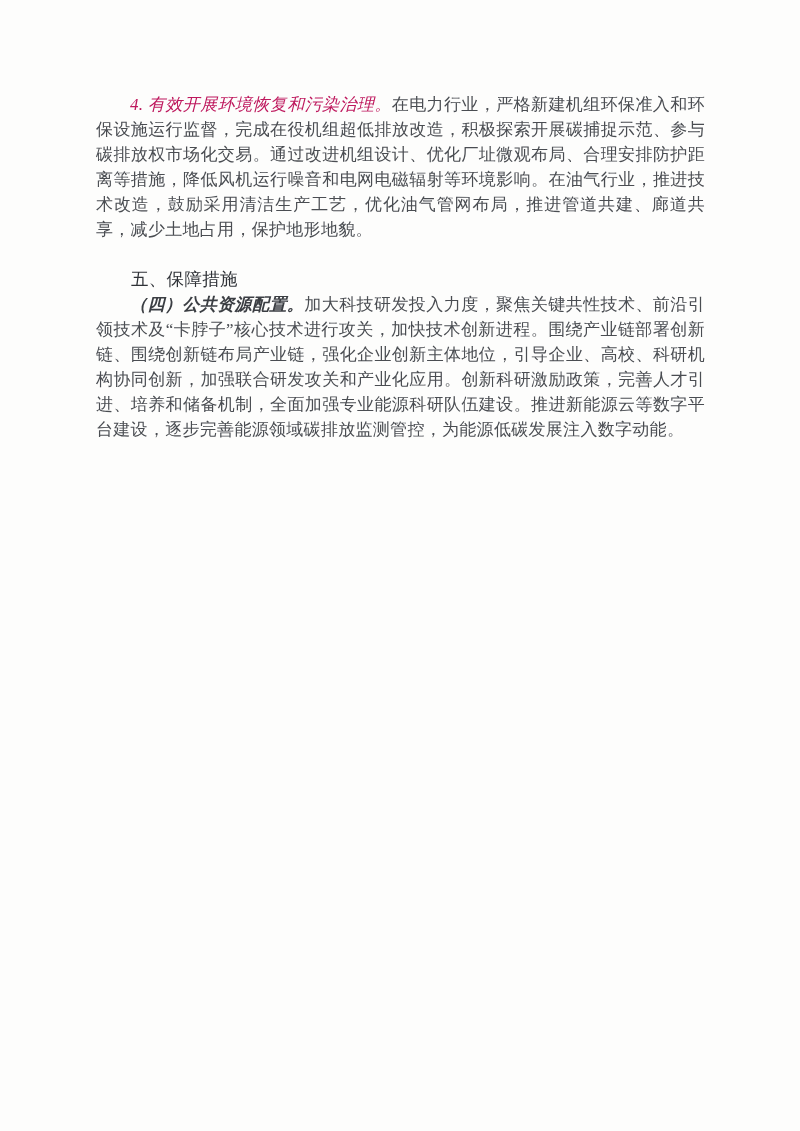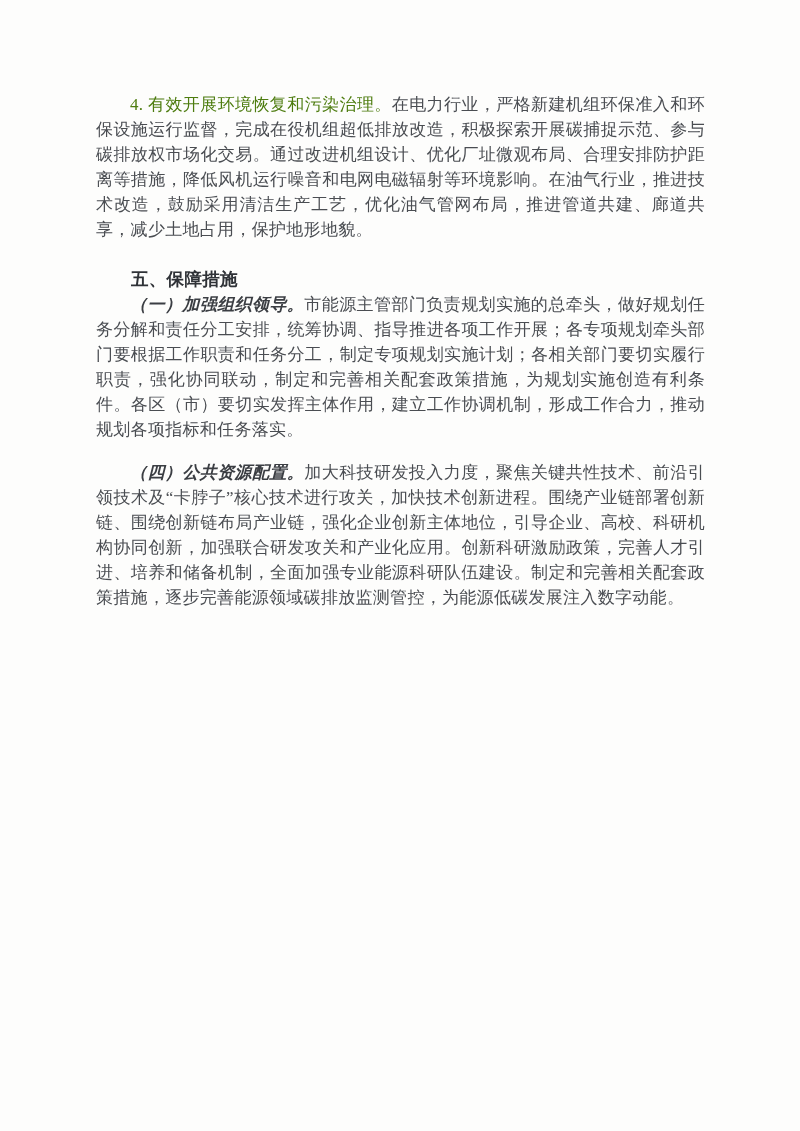--- a/index.html
+++ b/index.html
@@ -21,46 +21,46 @@
     letter-spacing: 0.3px;
     color: #4a4d52;
     text-align: justify;
     overflow: hidden;
   }
   .para {
     margin: 0 0 18px 0;
     text-indent: 2em;
   }
   .para-lead {
-    color: #4d7c0f;
+    font-style: italic;
+    color: #be185d;
   }
   .item-lead {
     font-weight: bold;
     font-style: italic;
     color: #3b3e43;
   }
   .section-heading {
     font-family: "Liberation Sans", "DejaVu Sans", sans-serif;
     font-size: 17.5px;
-    font-weight: bold;
+    font-weight: normal;
     color: #2f3237;
     line-height: 25px;
     margin: 25px 0 0 0;
     text-indent: 2em;
   }
 </style>
 </head>
 <body>
 
 <div class="page">
 
   <p class="para"><span class="para-lead">4. 有效开展环境恢复和污染治理。</span><span>在电力行业，严格新建机组环保准入和环保设施运行监督，完成在役机组超低排放改造，积极探索开展碳捕捉示范、参与碳排放权市场化交易。通过改进机组设计、优化厂址微观布局、合理安排防护距离等措施，降低风机运行噪音和电网电磁辐射等环境影响。在油气行业，推进技术改造，鼓励采用清洁生产工艺，优化油气管网布局，推进管道共建、廊道共享，减少土地占用，保护地形地貌。</span></p>
 
   <h2 class="section-heading">五、保障措施</h2>
 
-  <p class="para"><span class="item-lead">（一）加强组织领导。</span><span>市能源主管部门负责规划实施的总牵头，做好规划任务分解和责任分工安排，统筹协调、指导推进各项工作开展；各专项规划牵头部门要根据工作职责和任务分工，制定专项规划实施计划；各相关部门要切实履行职责，强化协同联动，制定和完善相关配套政策措施，为规划实施创造有利条件。各区（市）要切实发挥主体作用，建立工作协调机制，形成工作合力，推动规划各项指标和任务落实。</span></p>
 
 
 
-  <p class="para"><span class="item-lead">（四）公共资源配置。</span><span>加大科技研发投入力度，聚焦关键共性技术、前沿引领技术及“卡脖子”核心技术进行攻关，加快技术创新进程。围绕产业链部署创新链、围绕创新链布局产业链，强化企业创新主体地位，引导企业、高校、科研机构协同创新，加强联合研发攻关和产业化应用。创新科研激励政策，完善人才引进、培养和储备机制，全面加强专业能源科研队伍建设。制定和完善相关配套政策措施，逐步完善能源领域碳排放监测管控，为能源低碳发展注入数字动能。</span></p>
+  <p class="para"><span class="item-lead">（四）公共资源配置。</span><span>加大科技研发投入力度，聚焦关键共性技术、前沿引领技术及“卡脖子”核心技术进行攻关，加快技术创新进程。围绕产业链部署创新链、围绕创新链布局产业链，强化企业创新主体地位，引导企业、高校、科研机构协同创新，加强联合研发攻关和产业化应用。创新科研激励政策，完善人才引进、培养和储备机制，全面加强专业能源科研队伍建设。推进新能源云等数字平台建设，逐步完善能源领域碳排放监测管控，为能源低碳发展注入数字动能。</span></p>
 
 
 </div>
 
 </body></html>

